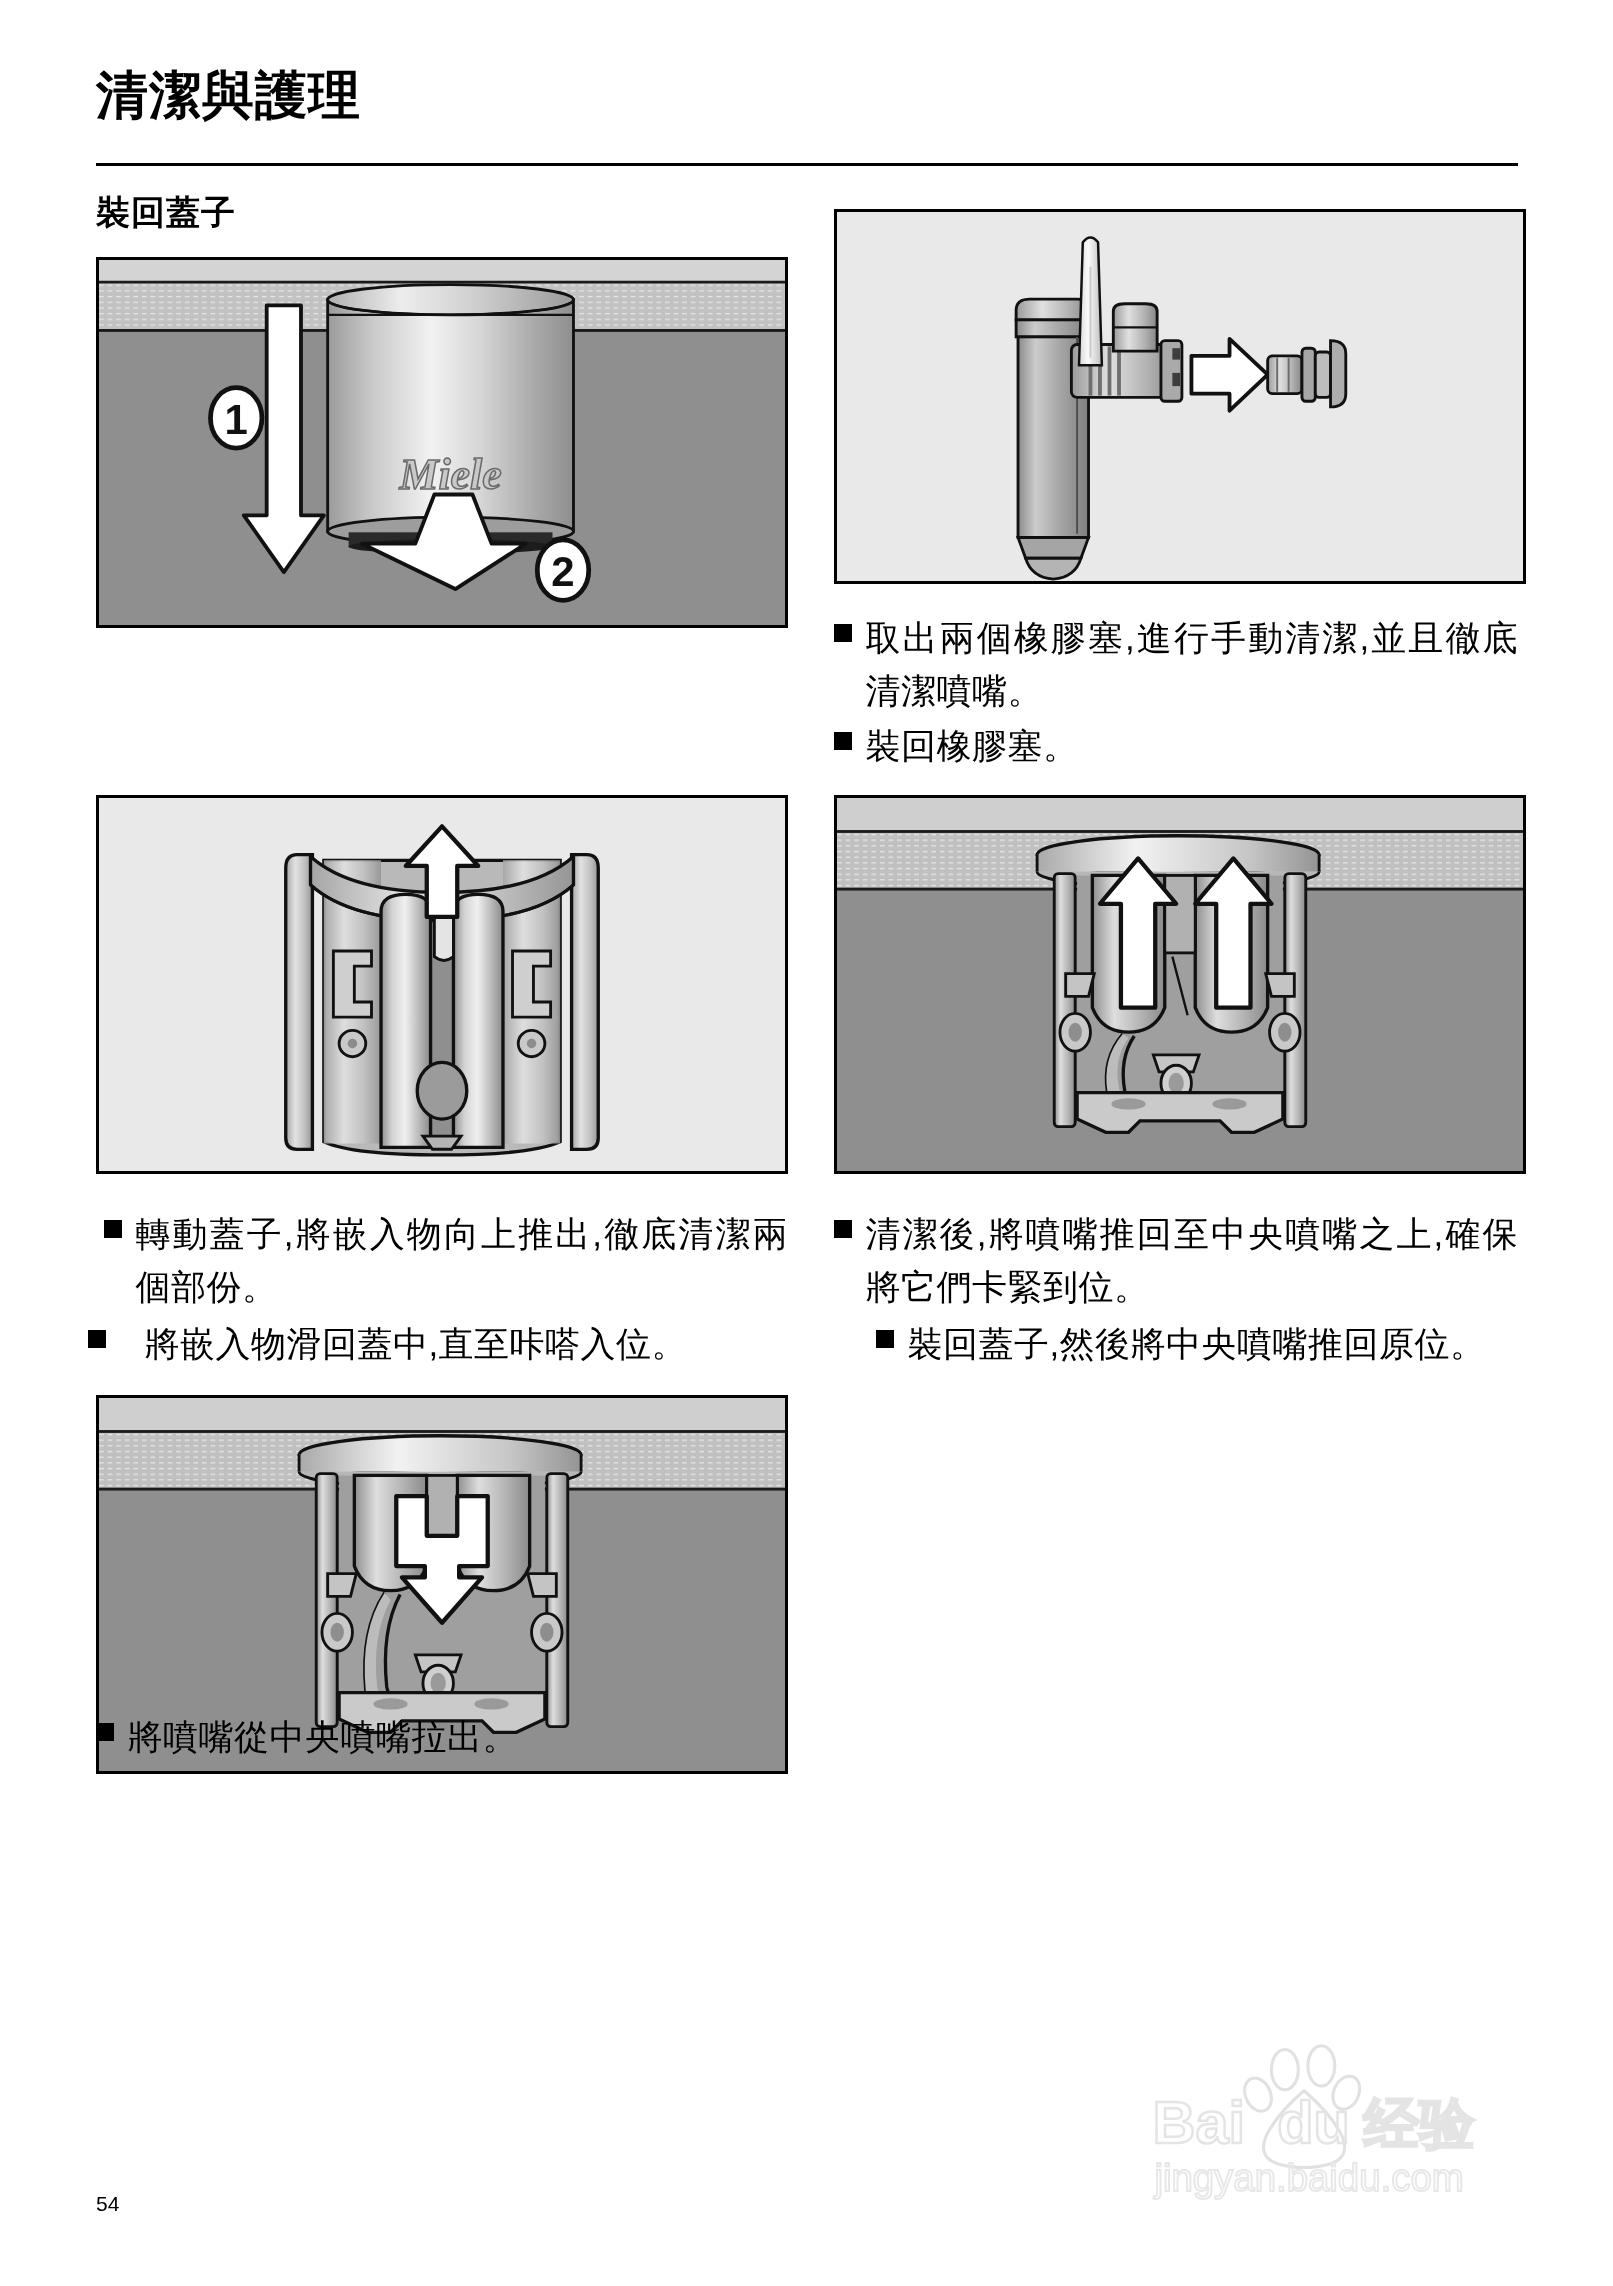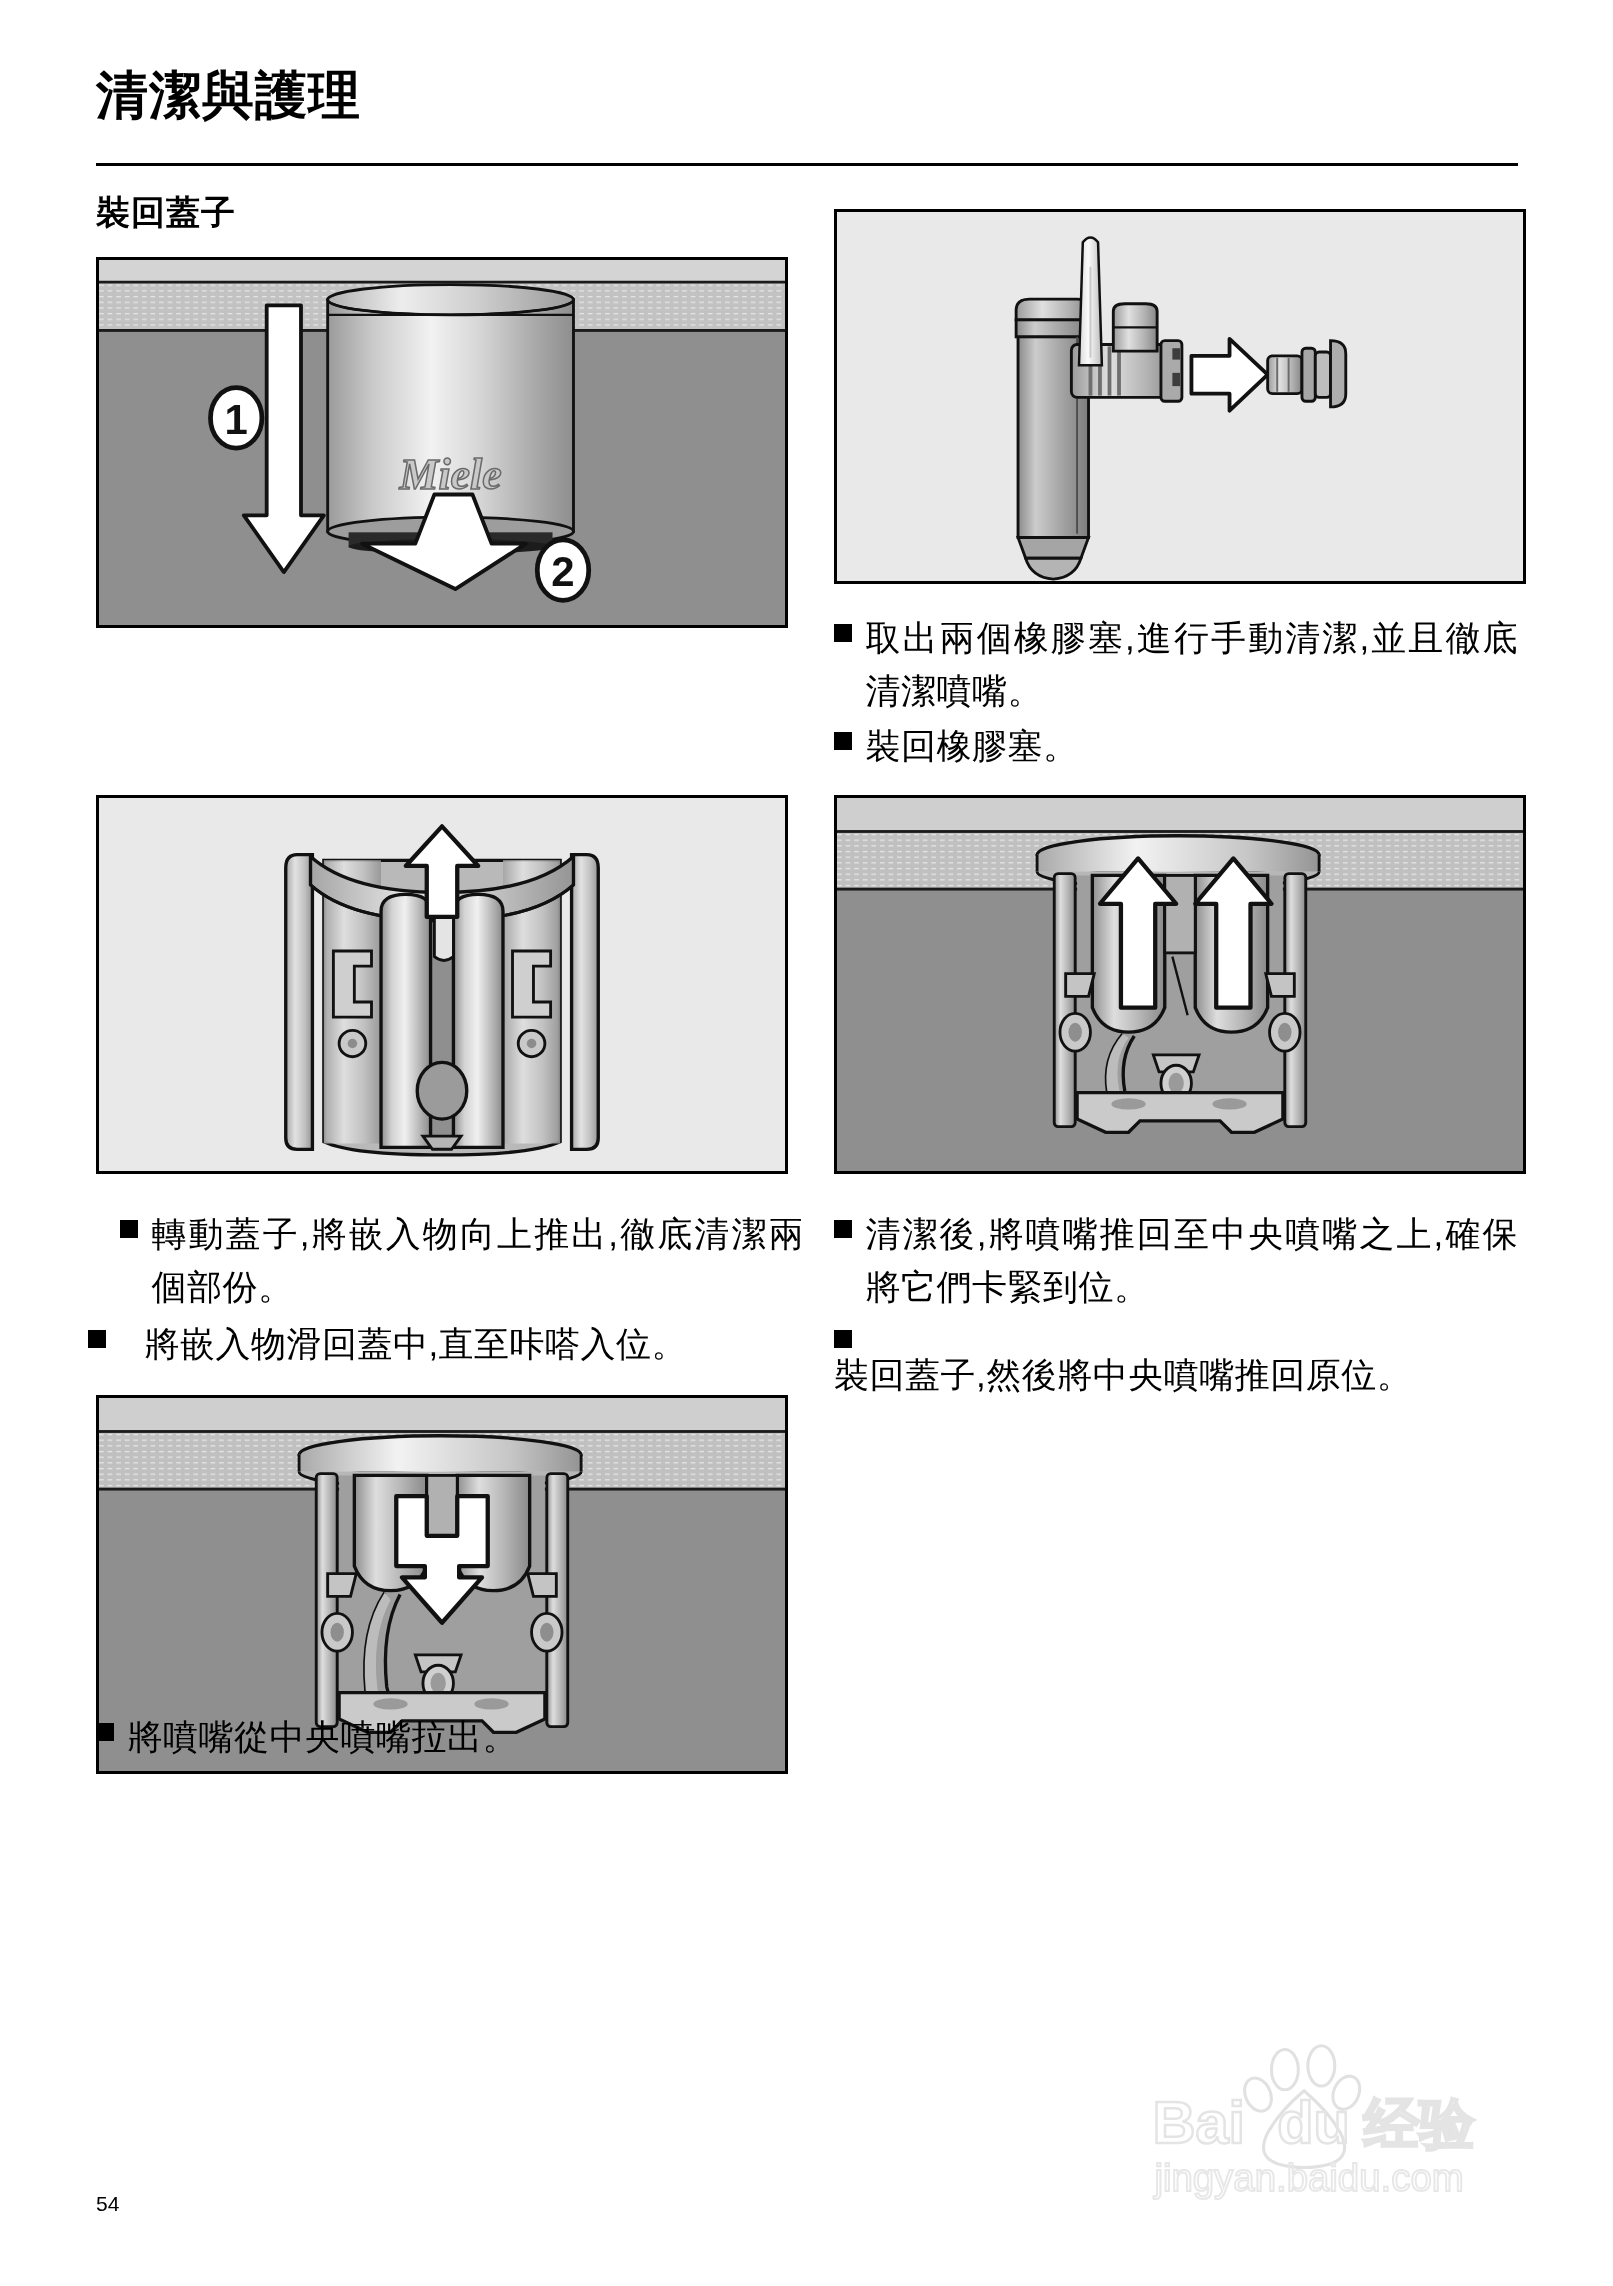--- a/index.html
+++ b/index.html
@@ -305,21 +305,21 @@
         <ellipse cx="360" cy="310" rx="26" ry="30" fill="#9b9b9b" stroke="#111" stroke-width="3.5"></ellipse>
         <path d="M340 358 h40 l-10 14 h-20 z" fill="#b5b5b5" stroke="#111" stroke-width="3"></path>
       </g>
 
       <g>
         <path d="M344 84 L344 30 L322 30 L360 -12 L398 30 L376 30 L376 84 Z" fill="#ffffff" stroke="#111" stroke-width="4.5" stroke-linejoin="round" transform="translate(0,42)"></path>
       </g>
     </svg>
   </div>
 
-  <div class="bullet" style="left:112px; top:1207px; width:684px;padding-left:8px;">
+  <div class="bullet" style="left:96px; top:1207px; width:684px;padding-left:8px;">
     <span class="mark"></span>
     <span class="txt">轉動蓋子,將嵌入物向上推出,徹底清潔兩個部份。</span>
   </div>
 
   <div class="bullet" style="left:88px; top:1317px; width:684px;gap:25px;">
     <span class="mark"></span>
     <span class="txt">將嵌入物滑回蓋中,直至咔嗒入位。</span>
   </div>
 
   <div class="figure" style="left:834px; top:795px; width:692px; height:379px;">
@@ -396,21 +396,21 @@
         <path d="M398 222 L398 112 L376 112 L416 64 L456 112 L434 112 L434 222 Z" fill="#ffffff" stroke="#111" stroke-width="4.5" stroke-linejoin="round"></path>
       </g>
     </svg>
   </div>
 
   <div class="bullet" style="left:834px; top:1207px; width:684px;">
     <span class="mark"></span>
     <span class="txt">清潔後,將噴嘴推回至中央噴嘴之上,確保將它們卡緊到位。</span>
   </div>
 
-  <div class="bullet" style="left:834px; top:1317px; width:684px;flex-direction:column;">
+  <div class="bullet" style="left:876px; top:1317px; width:684px;">
     <span class="mark"></span>
     <span class="txt">裝回蓋子,然後將中央噴嘴推回原位。</span>
   </div>
 
   <div class="figure" style="left:96px; top:1395px; width:692px; height:379px;">
     <svg class="fig-svg" viewBox="0 0 720 395" preserveAspectRatio="none">
       <defs>
         <linearGradient id="postG5" x1="0" y1="0" x2="1" y2="0">
           <stop offset="0%" stop-color="#8f8f8f"></stop>
           <stop offset="30%" stop-color="#dedede"></stop>

